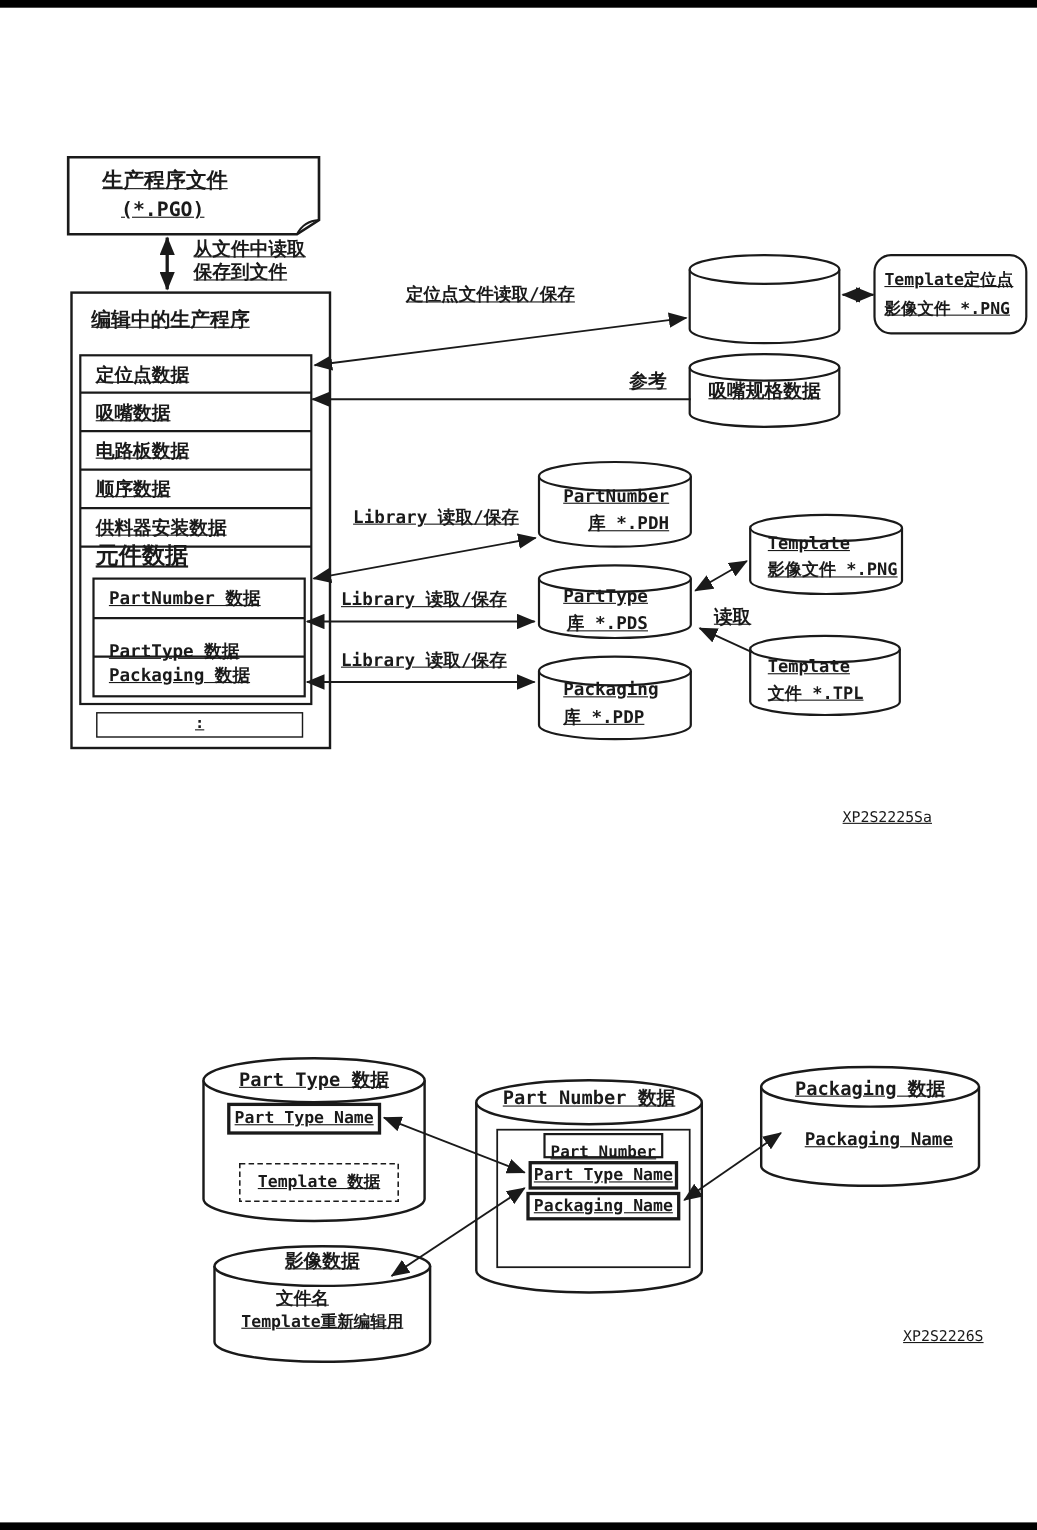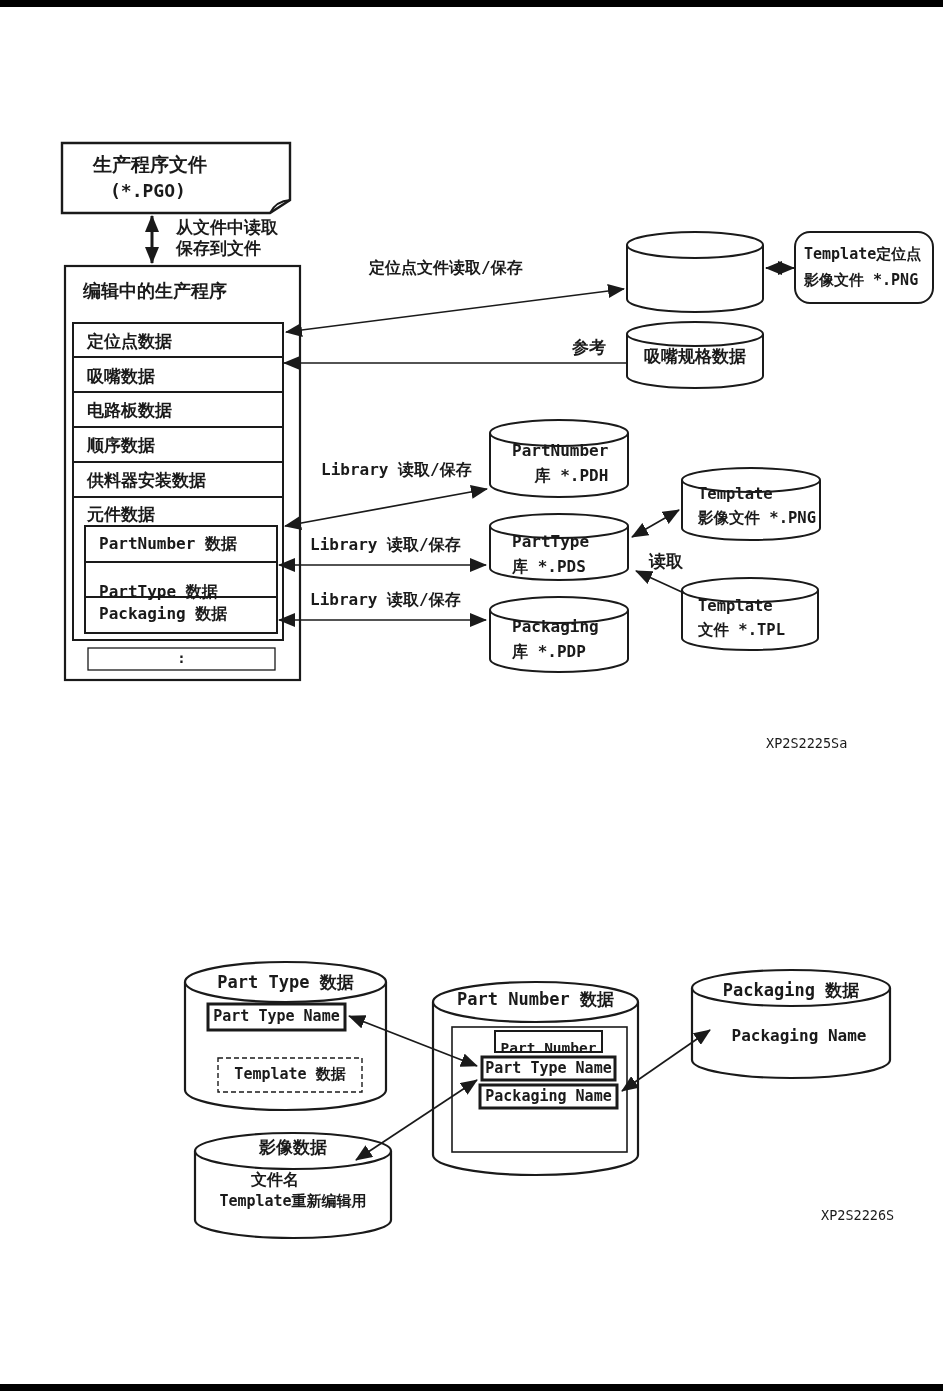--- a/index.html
+++ b/index.html
@@ -1,20 +1,20 @@
 <!DOCTYPE html>
 <html><head>
 <meta charset="utf-8">
 <style>
   html,body{margin:0;padding:0;background:#e8e8e8;}
   .page{position:relative;width:943px;height:1391px;background:#ffffff;overflow:hidden;
         font-family:"DejaVu Sans Mono","DejaVu Sans","Liberation Sans",sans-serif;color:#1a1a1a;}
   .rule{position:absolute;left:0;width:943px;height:7px;background:#000;}
   svg.shapes{position:absolute;left:0;top:0;}
-  .lbl{position:absolute;white-space:pre;font-weight:600;line-height:1.3;}
+  .lbl{position:absolute;white-space:pre;font-weight:600;line-height:1.3;text-decoration:underline;}
   .ctr{text-align:center;}
   .boxtxt{display:flex;align-items:center;justify-content:center;white-space:pre;}
 </style>
 </head>
 <body>
 
 <div class="page">
 
   <div class="rule" style="top:0;"></div>
   <div class="rule" style="top:1384px;"></div>
@@ -128,39 +128,39 @@
   <div class="lbl" style="left:110px;top:179px;font-size:18px;">(*.PGO)</div>
   <div class="lbl" style="left:176px;top:217px;font-size:17px;line-height:21px;">从文件中读取
 保存到文件</div>
   <div class="lbl" style="left:83px;top:279px;font-size:18px;">编辑中的生产程序</div>
 
   <div class="lbl" style="left:87px;top:330px;font-size:17px;">定位点数据</div>
   <div class="lbl" style="left:87px;top:365px;font-size:17px;">吸嘴数据</div>
   <div class="lbl" style="left:87px;top:399px;font-size:17px;">电路板数据</div>
   <div class="lbl" style="left:87px;top:434px;font-size:17px;">顺序数据</div>
   <div class="lbl" style="left:87px;top:469px;font-size:17px;">供料器安装数据</div>
-  <div class="lbl" style="left:87px;top:503px;font-size:17px;">元件数据</div>
+  <div class="lbl" style="left:87px;top:492px;font-size:21px;">元件数据</div>
   <div class="lbl" style="left:99px;top:534px;font-size:16px;">PartNumber 数据</div>
   <div class="lbl" style="left:99px;top:582px;font-size:16px;">PartType 数据</div>
   <div class="lbl" style="left:99px;top:604px;font-size:16px;">Packaging 数据</div>
   <div class="lbl ctr" style="left:88px;top:649px;width:187px;font-size:14px;">:</div>
 
   <div class="lbl" style="left:369px;top:258px;font-size:16px;">定位点文件读取/保存</div>
   <div class="lbl" style="left:572px;top:336px;font-size:17px;">参考</div>
   <div class="lbl" style="left:321px;top:460px;font-size:16px;">Library 读取/保存</div>
   <div class="lbl" style="left:310px;top:535px;font-size:16px;">Library 读取/保存</div>
   <div class="lbl" style="left:310px;top:590px;font-size:16px;">Library 读取/保存</div>
   <div class="lbl" style="left:649px;top:550px;font-size:17px;">读取</div>
 
   <div class="lbl" style="left:804px;top:241px;font-size:15px;line-height:26px;">Template定位点
 影像文件 *.PNG</div>
   <div class="lbl" style="left:644px;top:345px;font-size:17px;">吸嘴规格数据</div>
   <div class="lbl" style="left:512px;top:438px;font-size:16px;line-height:25px;text-align:right;">PartNumber
 库 *.PDH</div>
-  <div class="lbl" style="left:512px;top:529px;font-size:16px;line-height:25px;">PartType
+  <div class="lbl" style="left:512px;top:529px;font-size:16px;line-height:25px;text-align:right;">PartType
 库 *.PDS</div>
   <div class="lbl" style="left:512px;top:614px;font-size:16px;line-height:25px;">Packaging
 库 *.PDP</div>
   <div class="lbl" style="left:698px;top:482px;font-size:15.5px;line-height:24px;">Template
 影像文件 *.PNG</div>
   <div class="lbl" style="left:698px;top:594px;font-size:15.5px;line-height:24px;">Template
 文件 *.TPL</div>
 
   <div class="lbl" style="left:766px;top:735px;font-size:13.5px;font-weight:500;">XP2S2225Sa</div>
 

